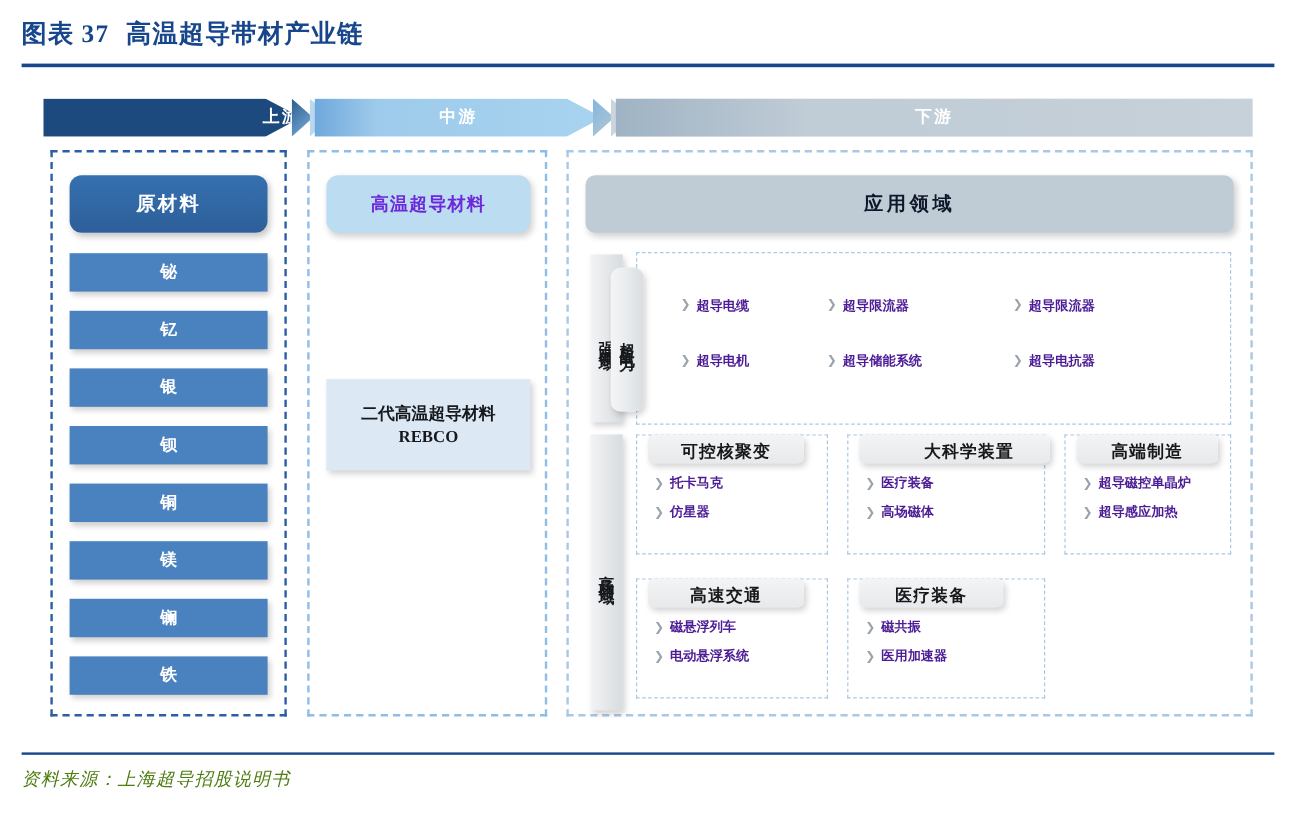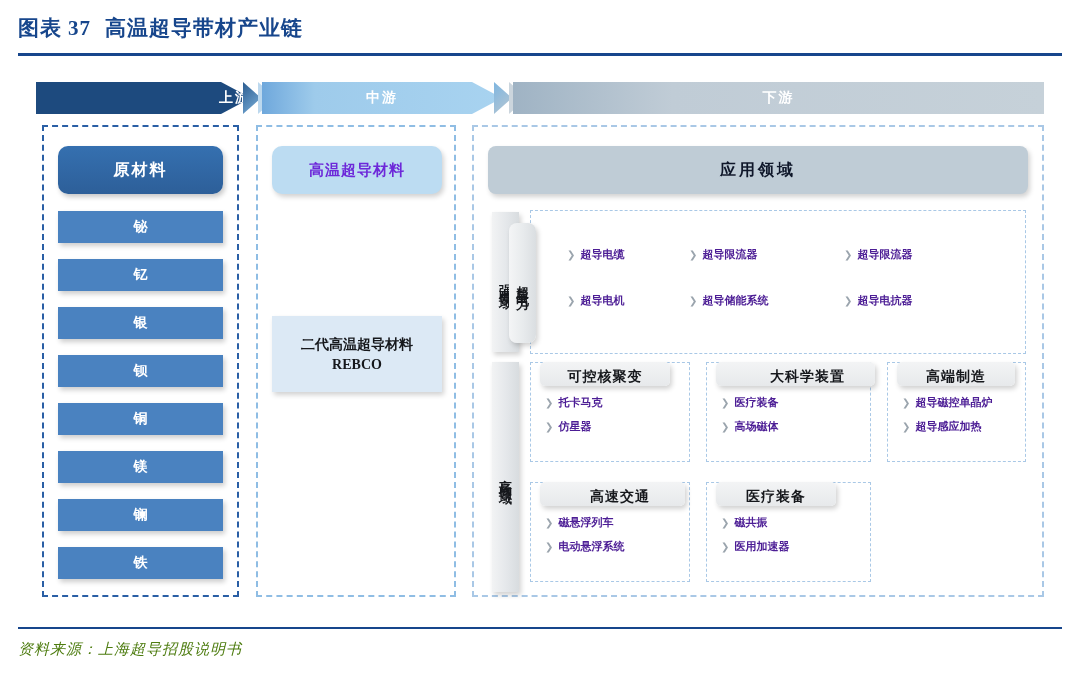--- a/index.html
+++ b/index.html
@@ -142,21 +142,21 @@
   .card-head span{font-family:"Liberation Serif","DejaVu Serif",serif;
     font-size:14px;font-weight:bold;color:#16181c;letter-spacing:1px;white-space:nowrap;}
   .card-list{position:absolute;left:14px;top:32px;display:flex;flex-direction:column;gap:9px;}
   #card-fusion{left:530px;top:300px;width:160px;height:100px;}
   #card-fusion .card-head{width:130px;}
   #card-science{left:706px;top:300px;width:165px;height:100px;}
   #card-science .card-head{width:135px;padding-left:24px;}
   #card-highend{left:887px;top:300px;width:139px;height:100px;}
   #card-highend .card-head{width:118px;}
   #card-transit{left:530px;top:420px;width:160px;height:100px;}
-  #card-transit .card-head{width:130px;padding-left:15px;}
+  #card-transit .card-head{width:130px;}
   #card-medical{left:706px;top:420px;width:165px;height:100px;}
   #card-medical .card-head{width:120px;}
   
   #foot-rule{position:absolute;left:18px;top:627px;width:1044px;height:2px;background:#17468c;}
   #foot-text{
     position:absolute;left:18px;top:640px;
     font-family:"Liberation Serif","DejaVu Serif",serif;
     font-size:15px;font-style:italic;color:#4d7c0f;letter-spacing:1px;
   }
 </style>

